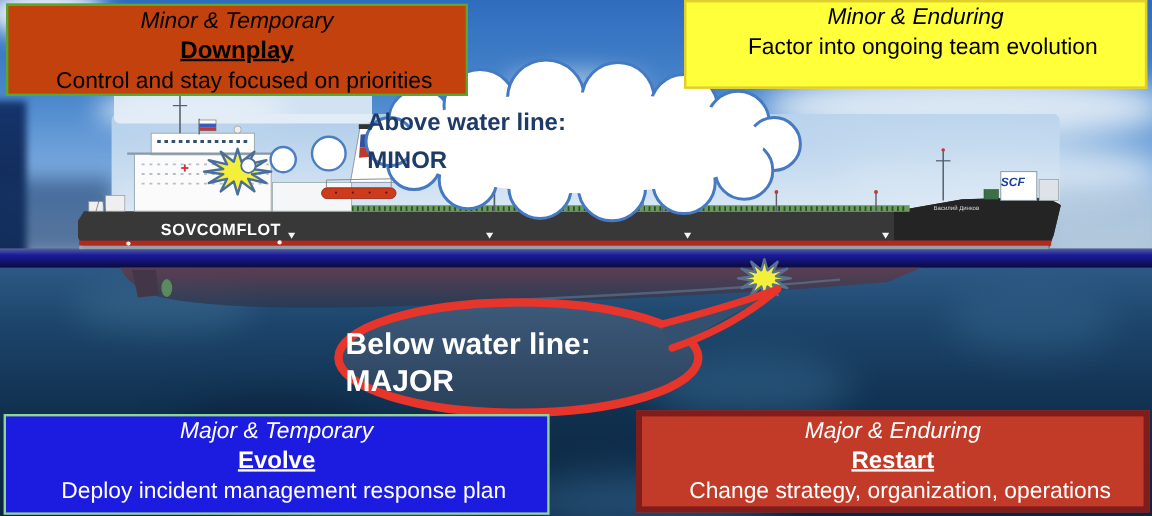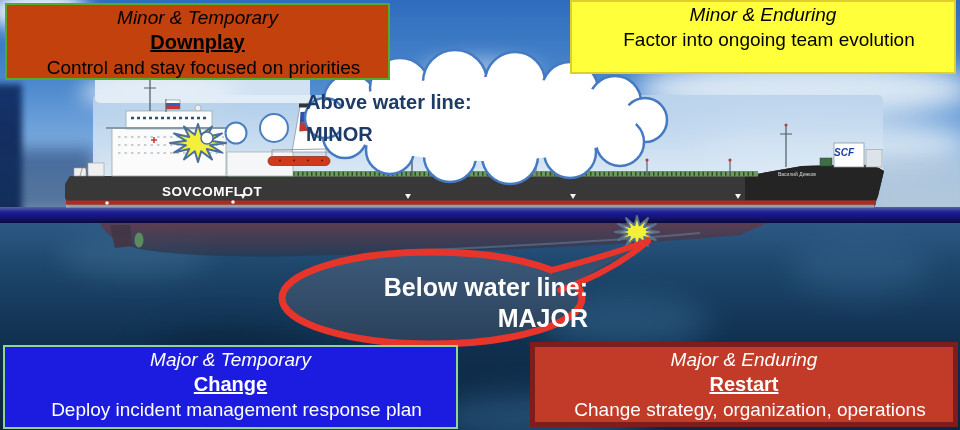--- a/index.html
+++ b/index.html
@@ -17,25 +17,25 @@
   .q-green{left:5px;top:3px;width:385px;height:77px;background:#c2410c;border:2px solid #58a82c;color:#000;}
   .q-yellow{left:570px;top:0px;width:386px;height:74px;background:#ffff3a;border:2px solid #dfce2e;color:#000;}
   .q-blue{left:3px;top:345px;width:455px;height:84px;background:#1c1be0;border:2px solid #8fd694;color:#fff;}
   .q-red{left:530px;top:342px;width:428px;height:85px;background:#c23a28;border:5px solid #7f1d1d;color:#fff;}
   .q-line1{font-style:italic;font-size:19px;line-height:24px;}
   .q-line2{font-weight:bold;text-decoration:underline;font-size:20px;line-height:25px;}
   .q-line3{font-size:19px;line-height:26px;white-space:nowrap;padding-left:12px;}
   
   .cloud-text{position:absolute;left:306px;top:86px;width:350px;text-align:left;
       color:#1e3a66;font-size:20px;line-height:32px;font-weight:600;}
-  .oval-text{position:absolute;left:288px;top:272px;width:300px;text-align:right;
+  .oval-text{position:absolute;left:288px;top:272px;width:300px;text-align:left;
       color:#ffffff;font-size:25px;line-height:31px;font-weight:600;}
   
   .hull-brand{position:absolute;left:134px;top:184px;color:#fff;font-weight:bold;
-      font-size:13.5px;letter-spacing:.5px;margin-left:28px;}
+      font-size:13.5px;letter-spacing:.5px;}
   .scf-logo{position:absolute;left:834px;top:147px;width:30px;
       color:#1a3f9e;font-weight:bold;font-style:italic;font-size:10px;}
   .vessel-name{position:absolute;left:778px;top:171px;color:#d8d8d8;font-size:5px;}
   svg{position:absolute;left:0;top:0;}
 </style>
 </head>
 <body>
 
 <div class="scene">
 
@@ -251,21 +251,21 @@
     <div class="q-line3">Control and stay focused on priorities</div>
   </div>
 
   <div class="qbox q-yellow">
     <div class="q-line1">Minor &amp; Enduring</div>
     <div class="q-line3">Factor into ongoing team evolution</div>
   </div>
 
   <div class="qbox q-blue">
     <div class="q-line1">Major &amp; Temporary</div>
-    <div class="q-line2">Change</div>
+    <div class="q-line2">Evolve</div>
     <div class="q-line3">Deploy incident management response plan</div>
   </div>
 
   <div class="qbox q-red">
     <div class="q-line1">Major &amp; Enduring</div>
     <div class="q-line2">Restart</div>
     <div class="q-line3">Change strategy, organization, operations</div>
   </div>
 
 </div>

